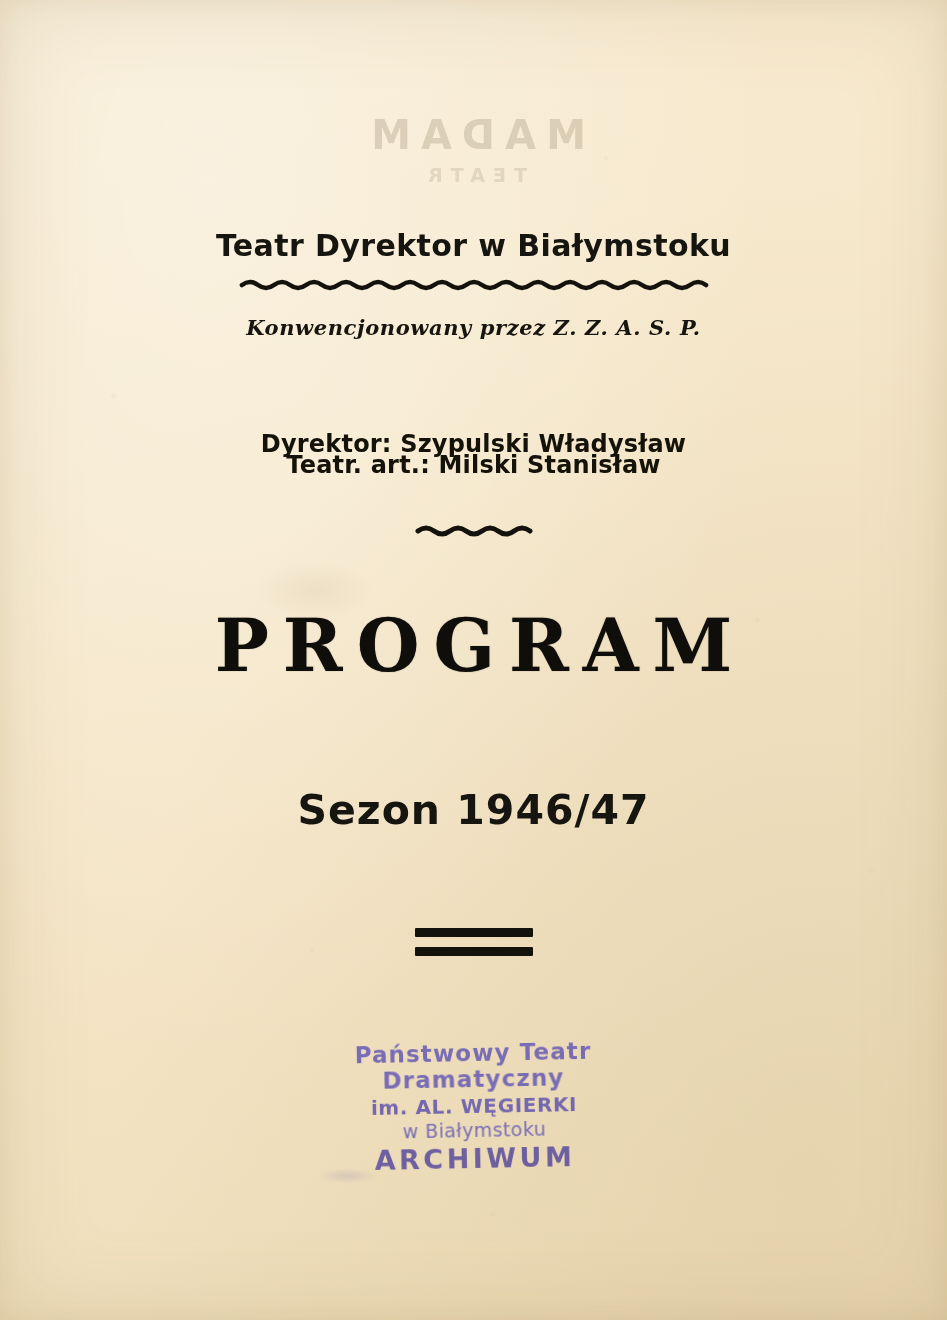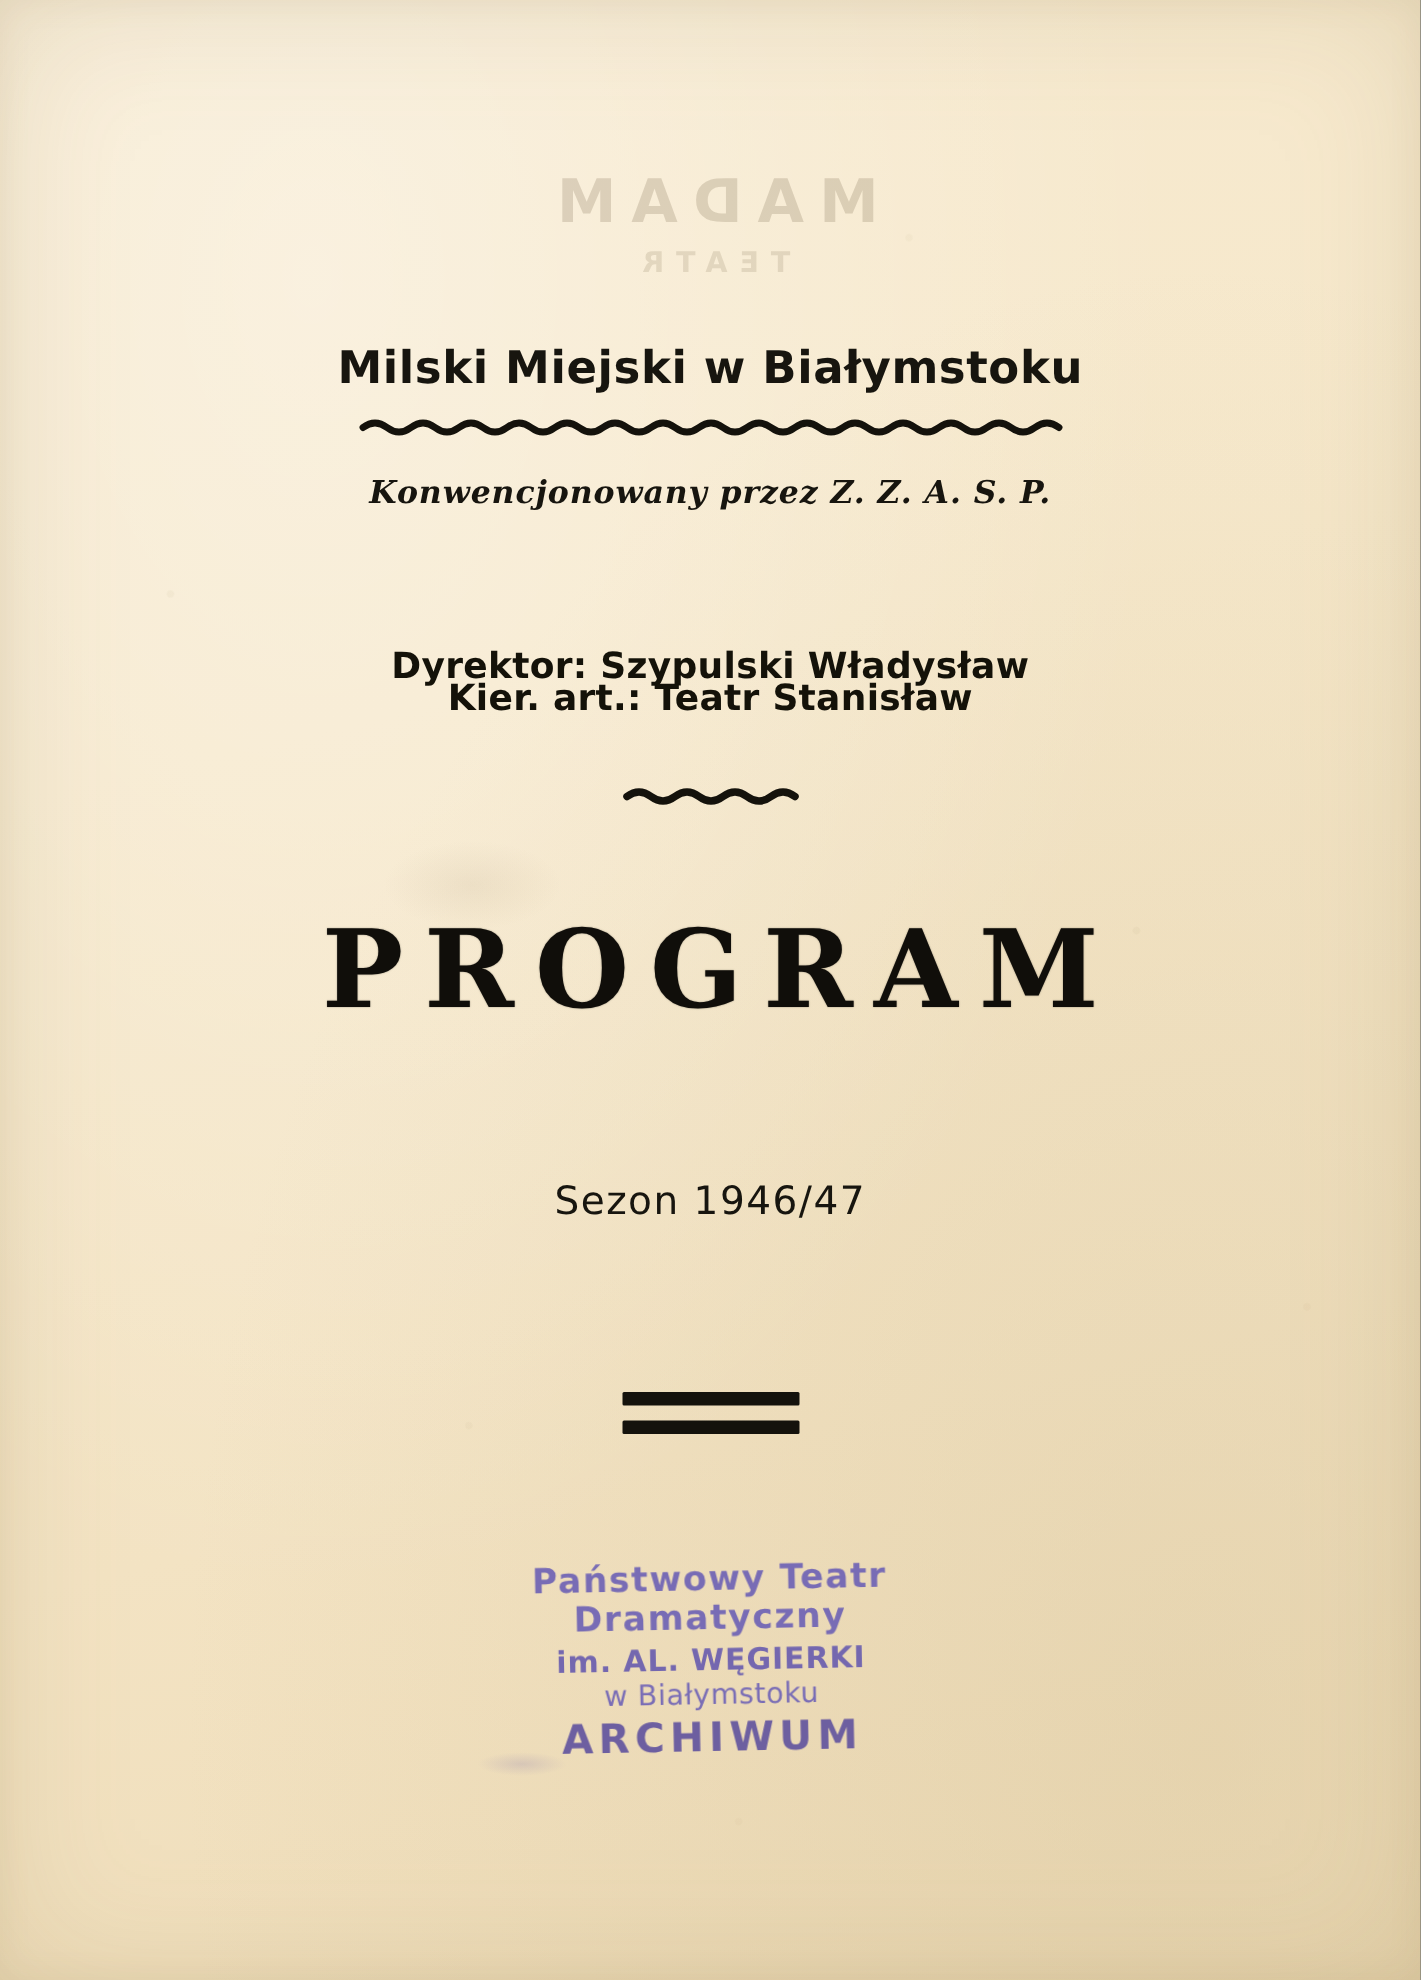--- a/index.html
+++ b/index.html
@@ -152,22 +152,22 @@
     color: #100e0a;
     line-height: 1.05;
     text-shadow: 0 0 1px rgba(20,18,12,0.5);
   }
 
   .season {
     position: absolute;
     left: 0; right: 0;
     top: 786px;
     font-family: "DejaVu Sans", sans-serif;
-    font-size: 26px;
-    font-weight: 400;
+    font-size: 41px;
+    font-weight: 700;
     letter-spacing: 1px;
     color: #17150f;
   }
 
   
   .double-bar {
     position: absolute;
     left: 50%;
     transform: translateX(-50%);
     top: 928px;
@@ -241,32 +241,32 @@
   <div class="grain"></div>
 
   <div class="ghost">
     <div class="l1">MADAM</div>
     <div class="l2">TEATR</div>
   </div>
   <div class="ghost-blob"></div>
 
   <div class="content">
 
-    <div class="theatre-name">Milski Miejski w Białymstoku</div>
+    <div class="theatre-name">Teatr Dyrektor w Białymstoku</div>
 
     <div class="rule-wave">
       <svg width="470" height="16" viewBox="0 0 470 16" aria-hidden="true">
         <path d="M3,9 Q11,3 19,9 T35,9 T51,9 T67,9 T83,9 T99,9 T115,9 T131,9 T147,9 T163,9 T179,9 T195,9 T211,9 T227,9 T243,9 T259,9 T275,9 T291,9 T307,9 T323,9 T339,9 T355,9 T371,9 T387,9 T403,9 T419,9 T435,9 T451,9 T467,9" fill="none" stroke="#14120c" stroke-width="4.6" stroke-linecap="round"></path>
       </svg>
     </div>
 
     <div class="konwencjonowany">Konwencjonowany przez Z. Z. A. S. P.</div>
 
     <div class="director">Dyrektor: Szypulski Władysław</div>
-    <div class="art-director">Kier. art.: Teatr Stanisław</div>
+    <div class="art-director">Teatr. art.: Milski Stanisław</div>
 
     <div class="rule-wave-small">
       <svg width="120" height="16" viewBox="0 0 120 16" aria-hidden="true">
         <path d="M4,9 Q12,3 20,9 T36,9 T52,9 T68,9 T84,9 T100,9 T116,9" fill="none" stroke="#14120c" stroke-width="5" stroke-linecap="round"></path>
       </svg>
     </div>
 
     <div class="program-title">PROGRAM</div>
 
     <div class="season">Sezon 1946/47</div>

